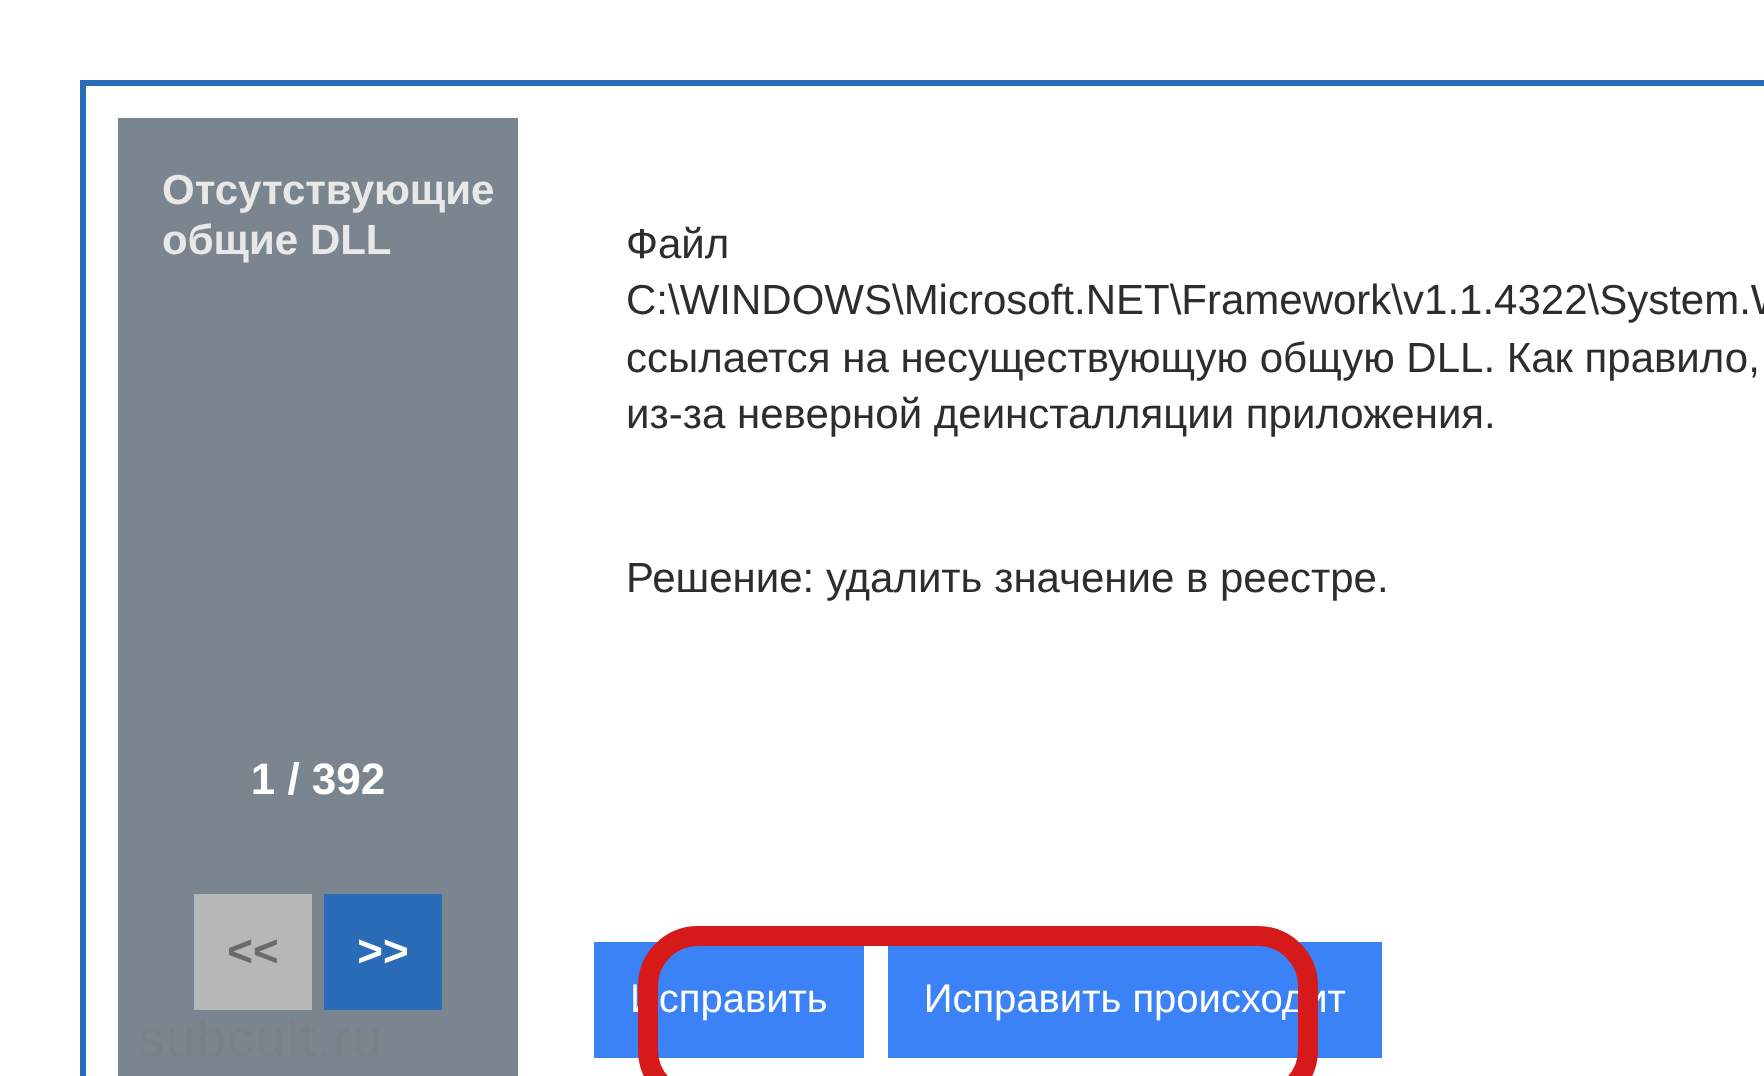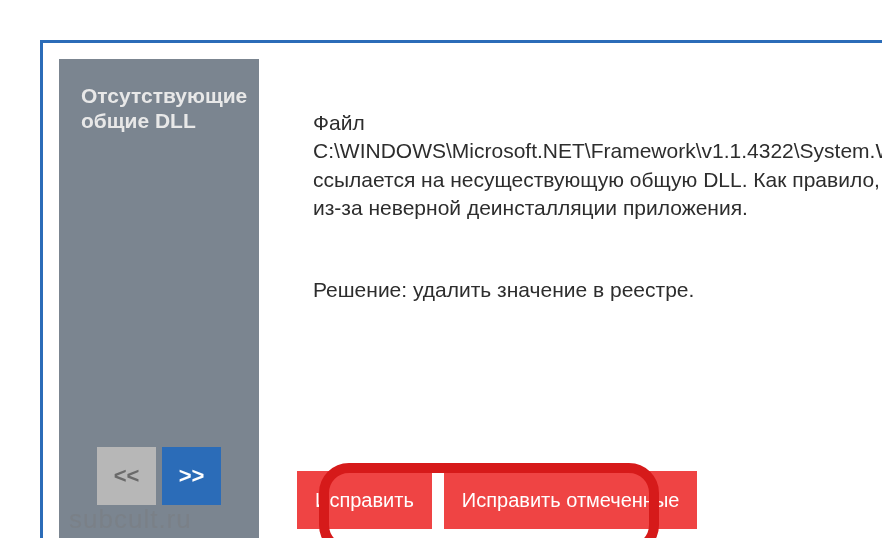--- a/index.html
+++ b/index.html
@@ -88,21 +88,21 @@
     color: #2d2d2d;
   }
   .button-row {
     display: flex;
     gap: 12px;
     align-items: center;
     padding-bottom: 4px;
     position: relative;
   }
   .btn {
-    background: #ef4444;
+    background: #3b82f6;
     color: #fff;
     border: none;
     height: 58px;
     padding: 0 18px;
     font-size: 20px;
     cursor: pointer;
     display: flex;
     align-items: center;
     justify-content: center;
     white-space: nowrap;
@@ -128,36 +128,37 @@
   }
 </style>
 </head>
 <body>
 
 <div class="window">
 
   <div class="sidebar">
     <div class="sidebar-title">Отсутствующие общие DLL</div>
     <div class="sidebar-bottom">
+      <div class="counter">1 / 392</div>
       <div class="nav-row">
         <button class="nav-btn nav-prev">&lt;&lt;</button>
         <button class="nav-btn nav-next">&gt;&gt;</button>
       </div>
     </div>
   </div>
 
   <div class="content">
     <div>
       <div class="description">Файл C:\WINDOWS\Microsoft.NET\Framework\v1.1.4322\System.Windows.Forms.tlb ссылается на несуществующую общую DLL. Как правило, это происходит из-за неверной деинсталляции приложения.</div>
       <div class="solution">Решение: удалить значение в реестре.</div>
     </div>
 
     <div class="button-row">
       <button class="btn">Исправить</button>
-      <button class="btn">Исправить отмеченные</button>
+      <button class="btn">Исправить происходит</button>
       <div class="spacer"></div>
       <button class="btn">Закрыть</button>
     </div>
   </div>
 
   <div class="highlight" style="left:276px; top:420px; width:340px; height:92px;"></div>
   <div class="watermark">subcult.ru</div>
 
 </div>
 

